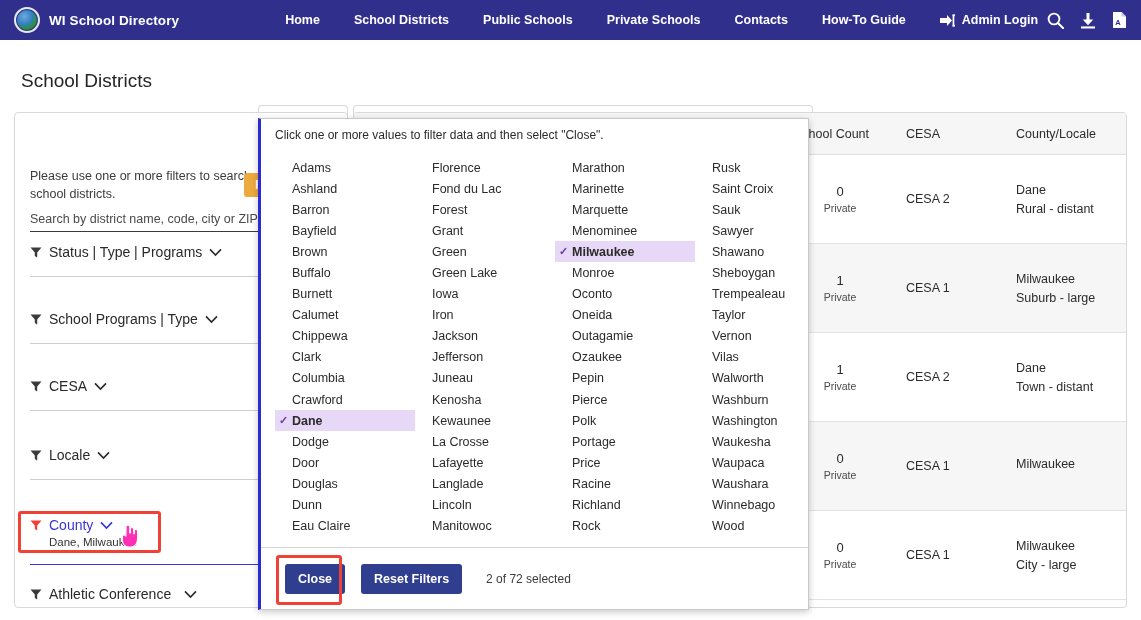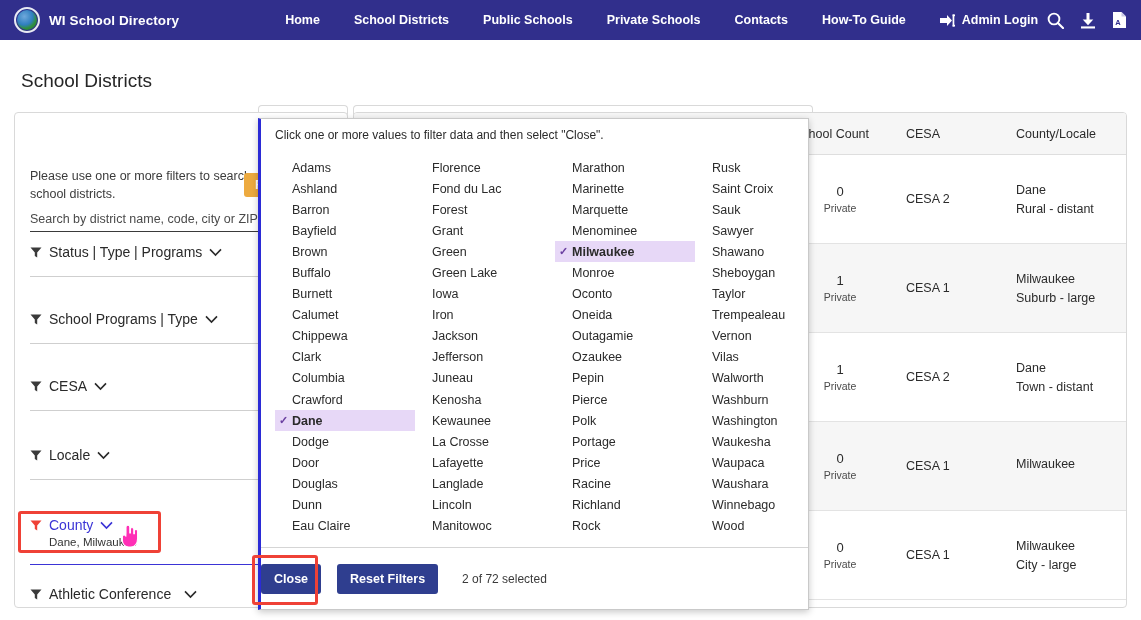--- a/index.html
+++ b/index.html
@@ -163,21 +163,21 @@
     font-size: 12.5px; color: #2b2b2b;
     cursor: pointer; white-space: nowrap;
   }
   .dd-item .chk { width: 13px; flex: none; color: #6a3fa0; font-size: 11px; line-height: 1; }
   .dd-item.selected {
     background: #e7d8f7; font-weight: bold;
   }
   .dd-footer {
     position: absolute; left: 0; right: 0; bottom: 0; height: 62px;
     border-top: 1px solid #d5d5d5;
-    display: flex; align-items: center; gap: 16px;
+    display: flex; align-items: center; padding-left: 24px; gap: 16px;
   }
   .dd-btn {
     background: #2f3e8f; color: #ffffff; border: none; border-radius: 3px;
     font-family: inherit; font-size: 12.5px; font-weight: bold;
     padding: 8px 13px; cursor: pointer;
   }
   .close-wrap { position: relative; display: inline-block; }
   .close-box {
     position: absolute; left: -9px; top: -9px;
     width: 66px; height: 50px;
@@ -692,25 +692,25 @@
           <div class="dd-item">
             <span class="chk"></span>
             <span>Shawano</span>
           </div>
           <div class="dd-item">
             <span class="chk"></span>
             <span>Sheboygan</span>
           </div>
           <div class="dd-item">
             <span class="chk"></span>
+            <span>Trempealeau</span>
+          </div>
+          <div class="dd-item">
+            <span class="chk"></span>
             <span>Taylor</span>
-          </div>
-          <div class="dd-item">
-            <span class="chk"></span>
-            <span>Trempealeau</span>
           </div>
           <div class="dd-item">
             <span class="chk"></span>
             <span>Vernon</span>
           </div>
           <div class="dd-item">
             <span class="chk"></span>
             <span>Vilas</span>
           </div>
           <div class="dd-item">

